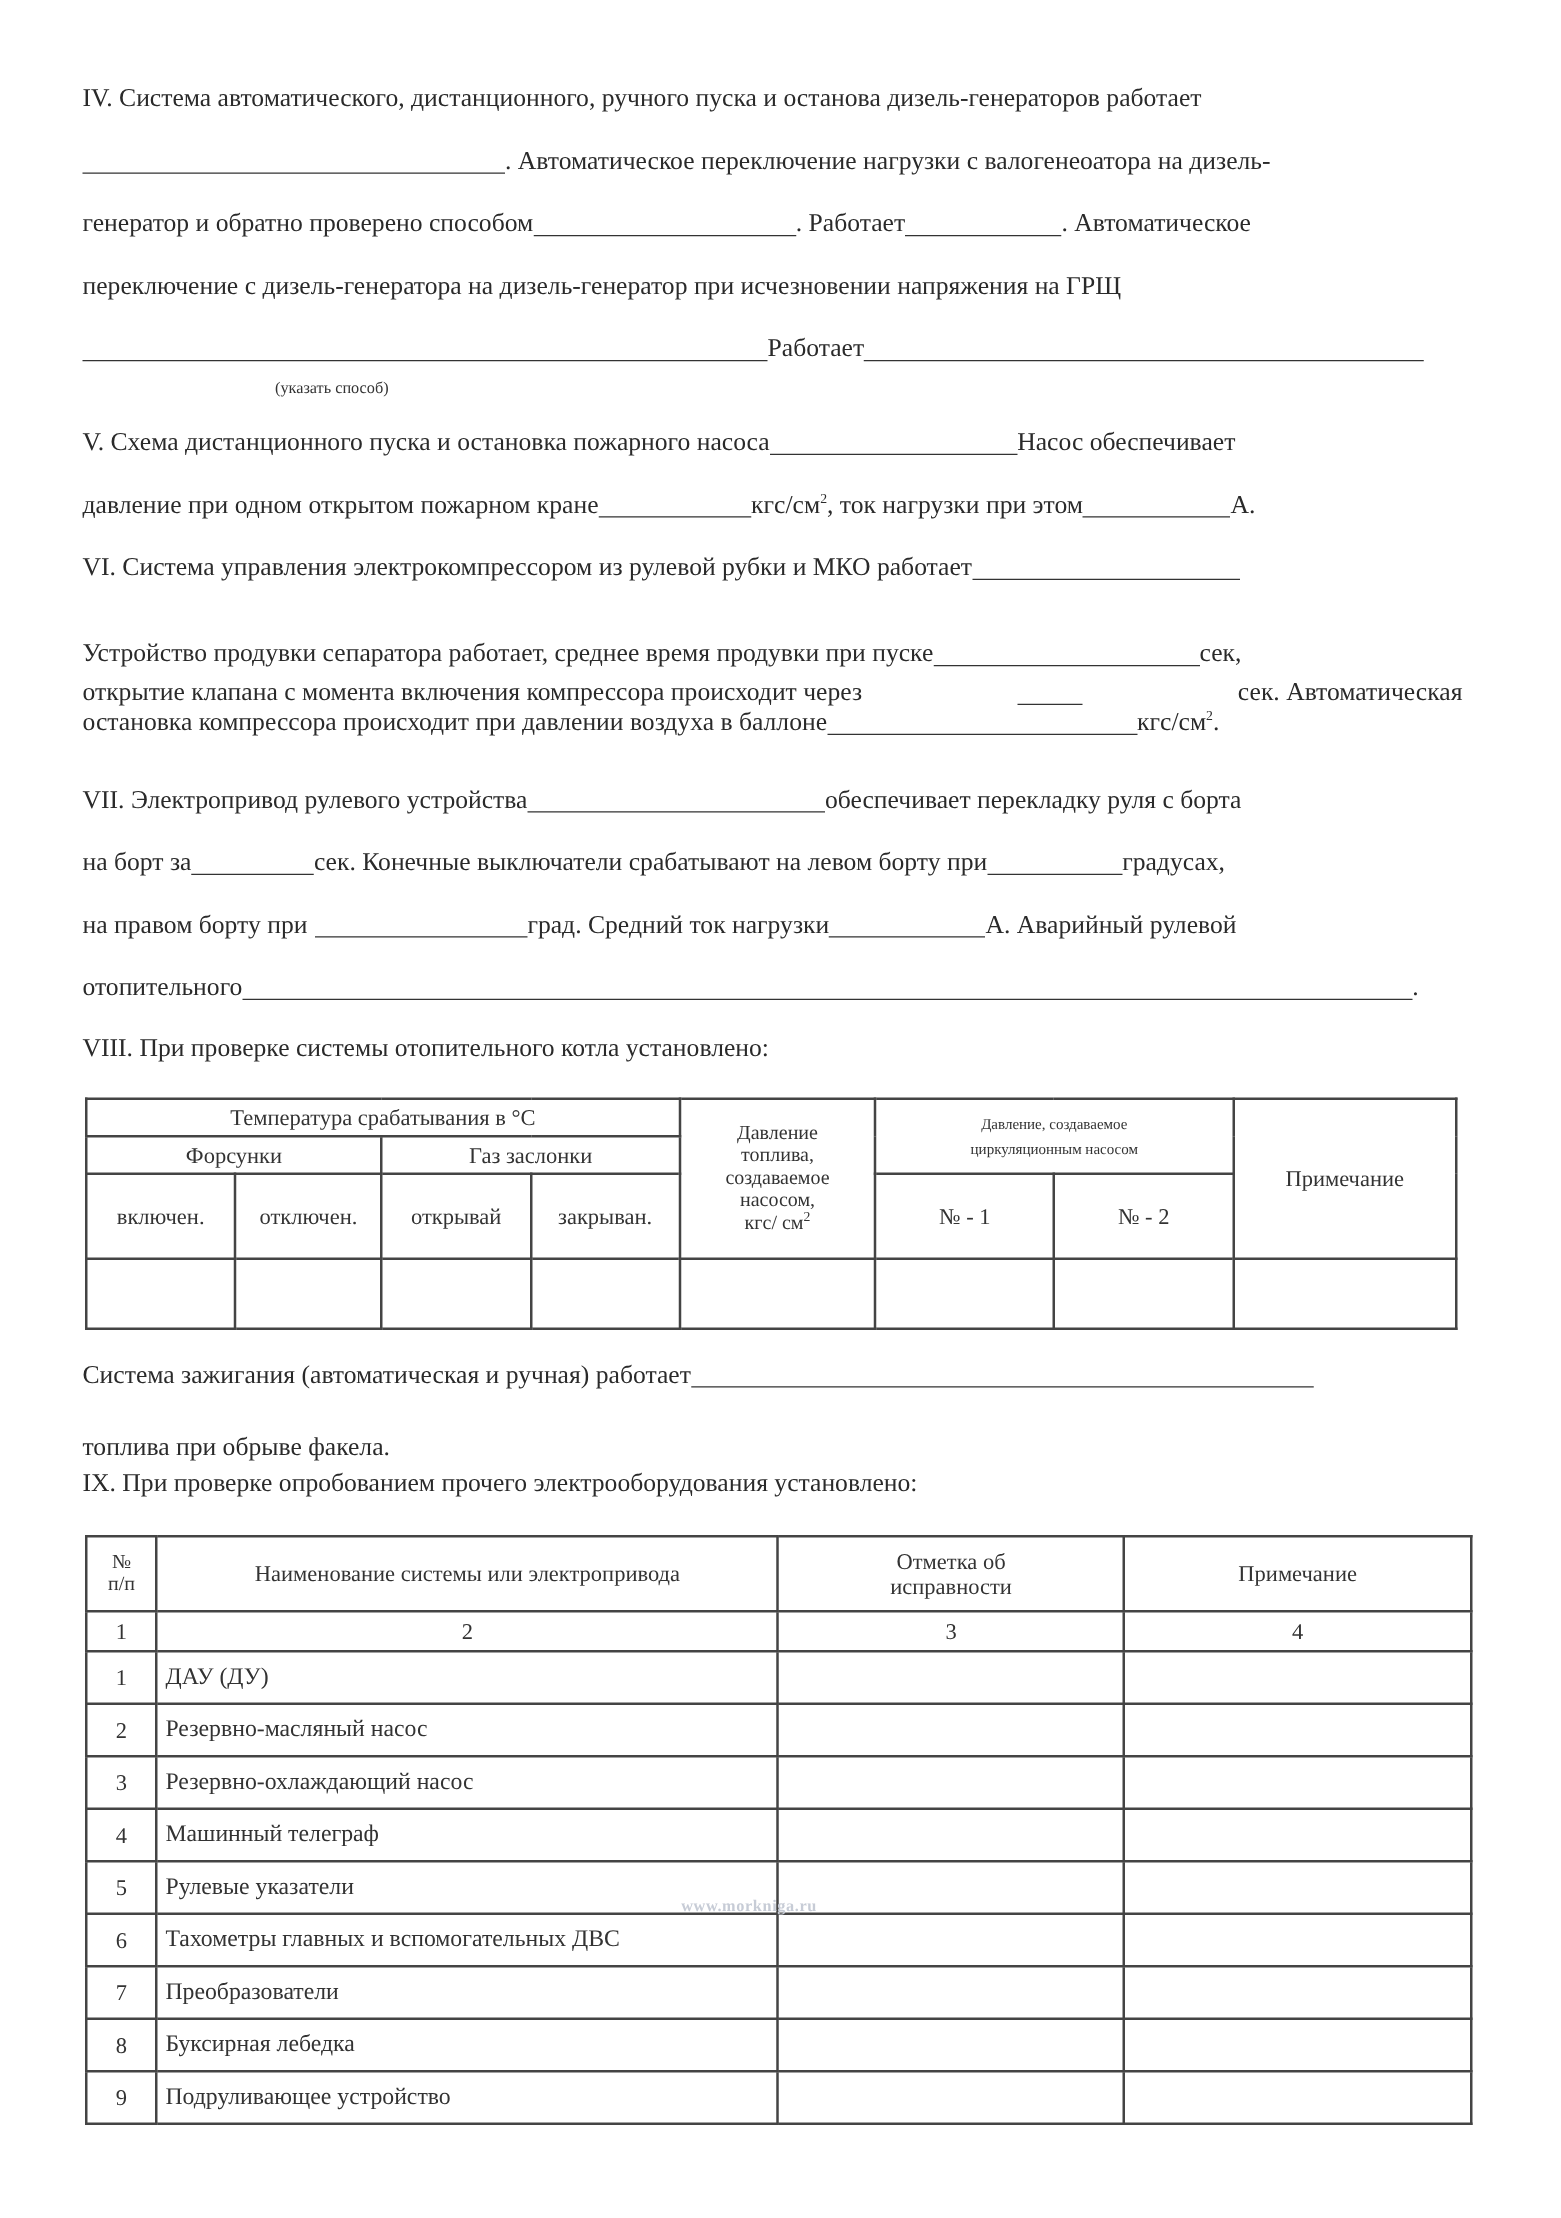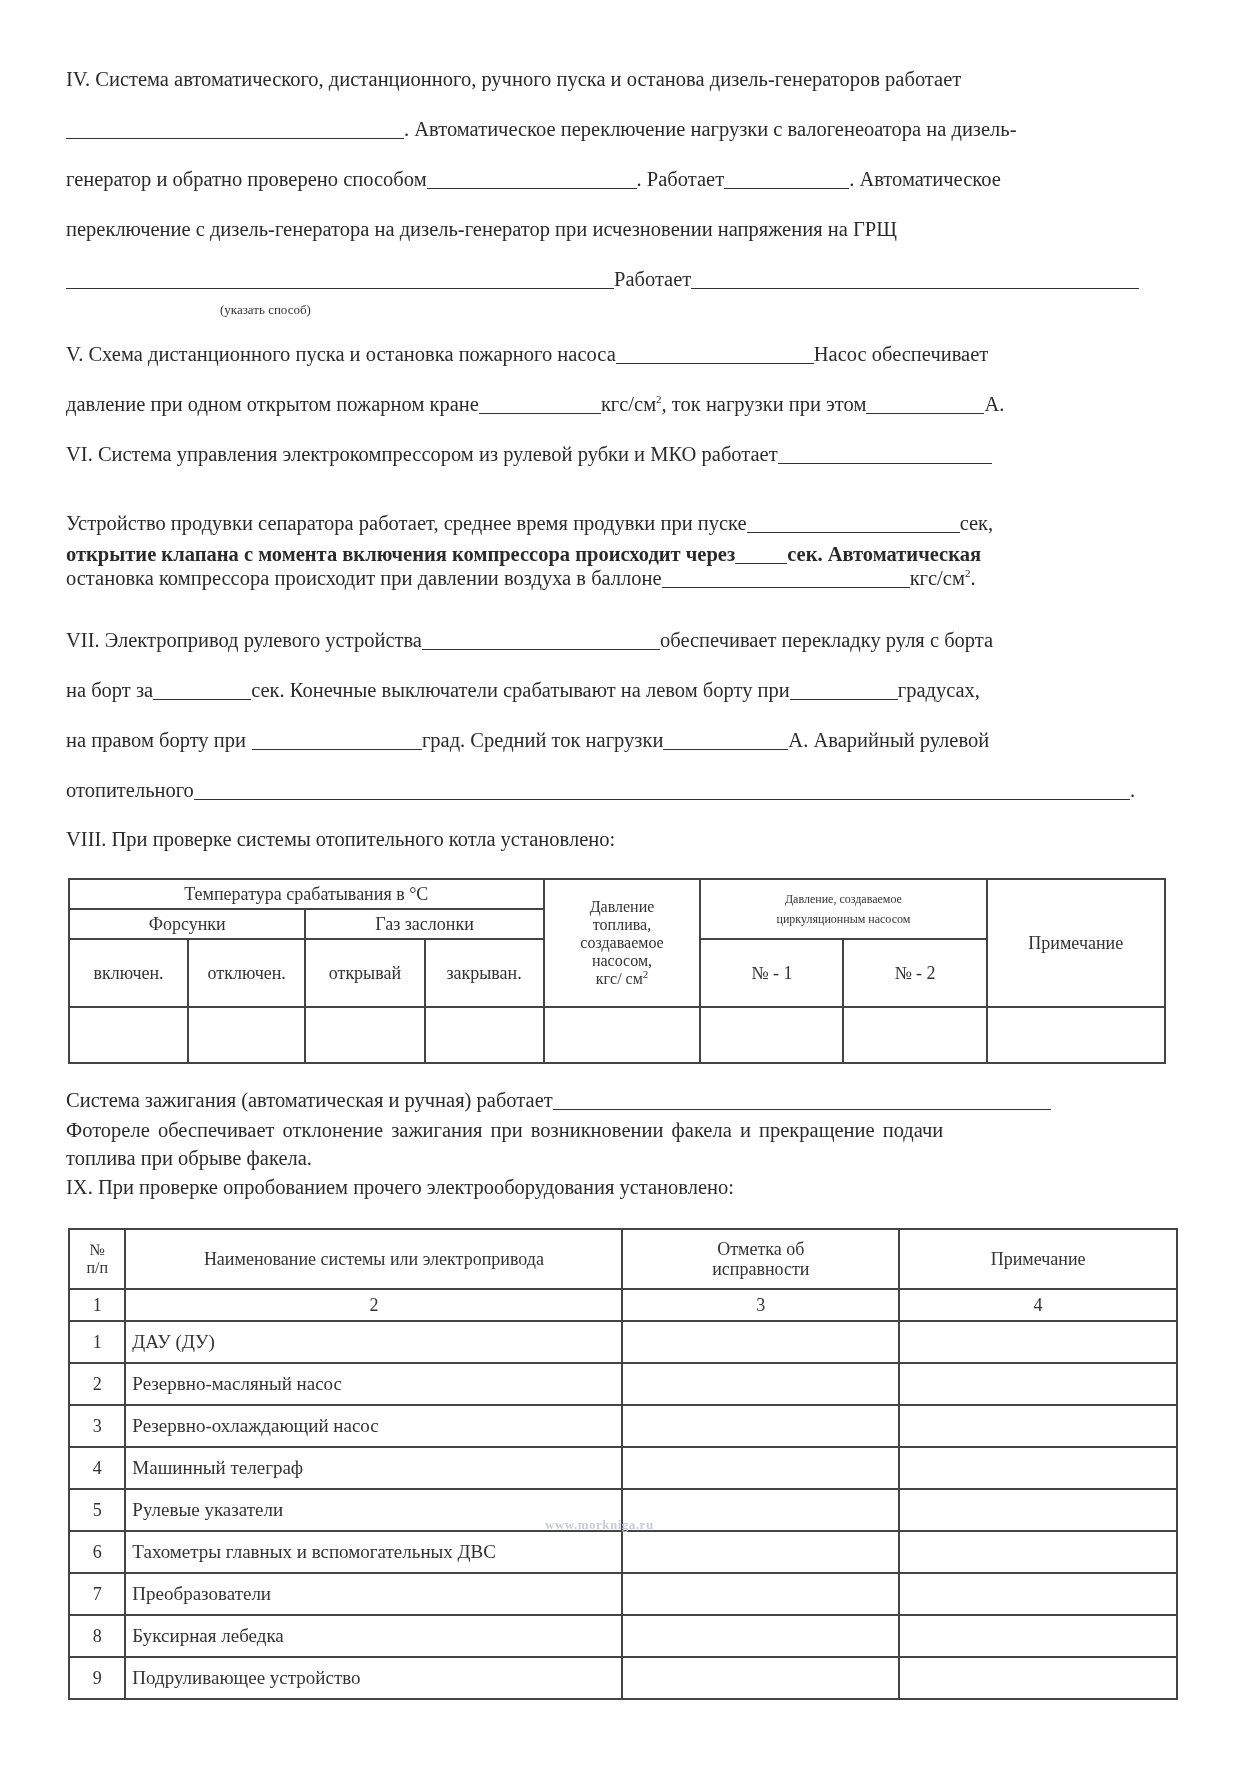--- a/index.html
+++ b/index.html
@@ -8,21 +8,21 @@
     font-family: "Liberation Serif", "DejaVu Serif", serif;
     color: #2a2a2a;
     font-size: 20.5px;
   }
   .page { position: absolute; left: 0; top: 0; width: 1249px; height: 1774px; }
   .line {
     position: absolute; left: 66px; width: 1104px;
     white-space: nowrap; line-height: 26px; height: 26px;
     display: flex; align-items: flex-end;
   }
-  .line.justify { justify-content: flex-start; font-weight: bold; }
+  .line.justify { justify-content: space-between; }
   .blank {
     display: inline-block; border-bottom: 1.6px solid #333; height: 20px;
     vertical-align: bottom; margin-bottom: 3px;
   }
   .t { display: inline-block; }
   .hint {
     position: absolute; left: 220px; top: 302px; font-size: 13px; color: #333;
   }
   sup { font-size: 11px; line-height: 0; }
   table { border-collapse: collapse; position: absolute; }
@@ -179,23 +179,20 @@
       <td></td>
       <td></td>
     </tr>
   </tbody>
     </table>
 
   <div class="line" style="top:1087px">
     <span class="t">Система зажигания (автоматическая и ручная) работает</span>
     <span class="blank" style="width:498px"></span>
   </div>
-  <div class="line" style="top:1117px; word-spacing:3px">
-    <span class="t">Фотореле обеспечивает отклонение зажигания при возникновении факела и прекращение подачи</span>
-  </div>
   <div class="line" style="top:1145px">
     <span class="t">топлива при обрыве факела.</span>
   </div>
 
   <div class="line" style="top:1174px">
     <span class="t">IX. При проверке опробованием прочего электрооборудования установлено:</span>
   </div>
 
   <table id="equip-table">
     <colgroup>

